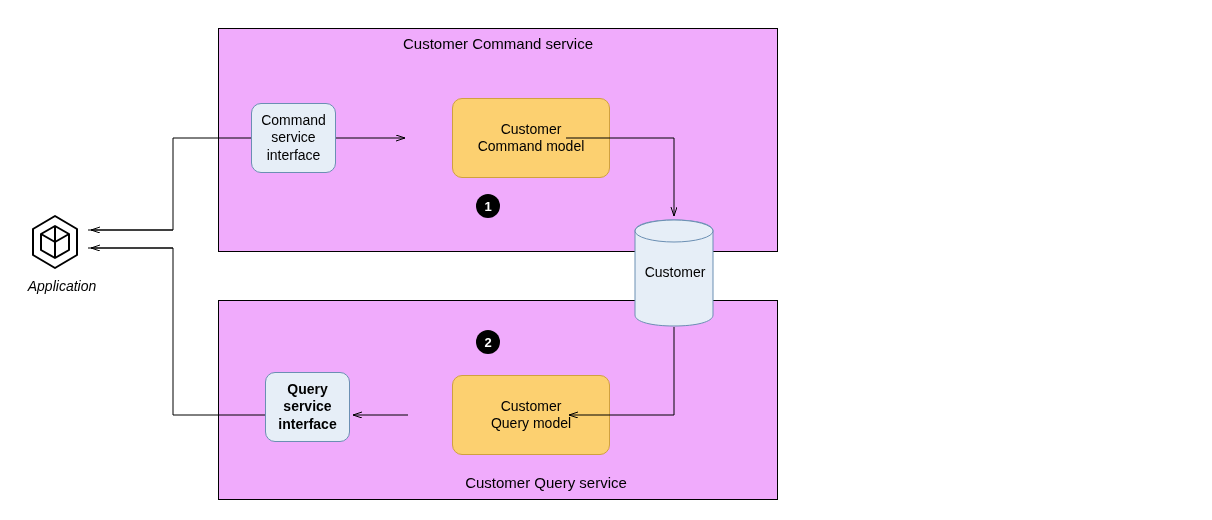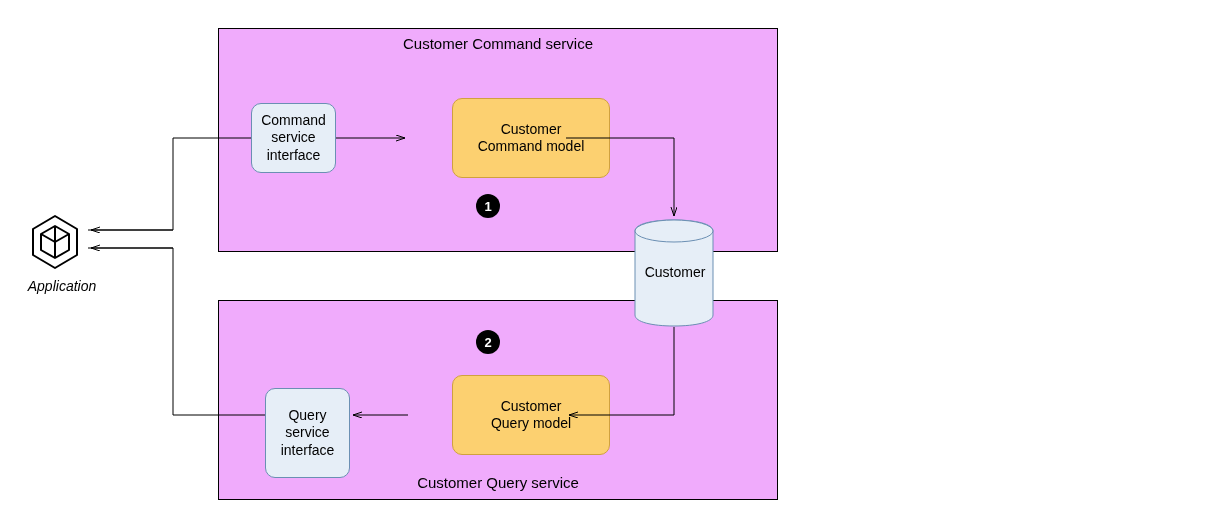--- a/index.html
+++ b/index.html
@@ -92,32 +92,32 @@
       <line x1="39" y1="20" x2="25" y2="28"></line>
       <line x1="25" y1="28" x2="25" y2="44"></line>
     </g>
   </svg>
   <div class="label" style="left:22px; top:278px; width:80px;font-style:italic;">Application</div>
 
   <div class="box" style="left:218px; top:28px; width:560px; height:224px;">
     <div class="group-label" style="top:6px;">Customer Command service</div>
   </div>
 
-  <div class="box" style="left:218px; top:300px; width:560px; height:200px;">
+  <div class="box" style="left:218px; top:300px; width:560px; height:200px;padding-left:48px;">
     <div class="group-label" style="bottom:8px;">Customer Query service</div>
   </div>
 
   <div class="box rounded blue-box" style="left:251px; top:103px; width:85px; height:70px; white-space:pre-line;">Command
 service
 interface</div>
 
   <div class="box rounded yellow-box" style="left:408px; top:98px; width:158px; height:80px; white-space:pre-line;">Customer
 Command model</div>
 
-  <div class="box rounded blue-box" style="left:265px; top:388px; width:85px; height:90px; white-space:pre-line;">Query
+  <div class="box rounded blue-box" style="left:265px; top:372px; width:85px; height:70px; white-space:pre-line;font-weight:bold;">Query
 service
 interface</div>
 
   <div class="box rounded yellow-box" style="left:408px; top:375px; width:158px; height:80px; white-space:pre-line;">Customer
 Query model</div>
 
   <svg style="left:634px; top:219px; width:80px; height:108px;">
     <g fill="#e6eef7" stroke="#6b8fb3" stroke-width="1">
       <path d="M1,12
                C1,5 18,1 40,1

